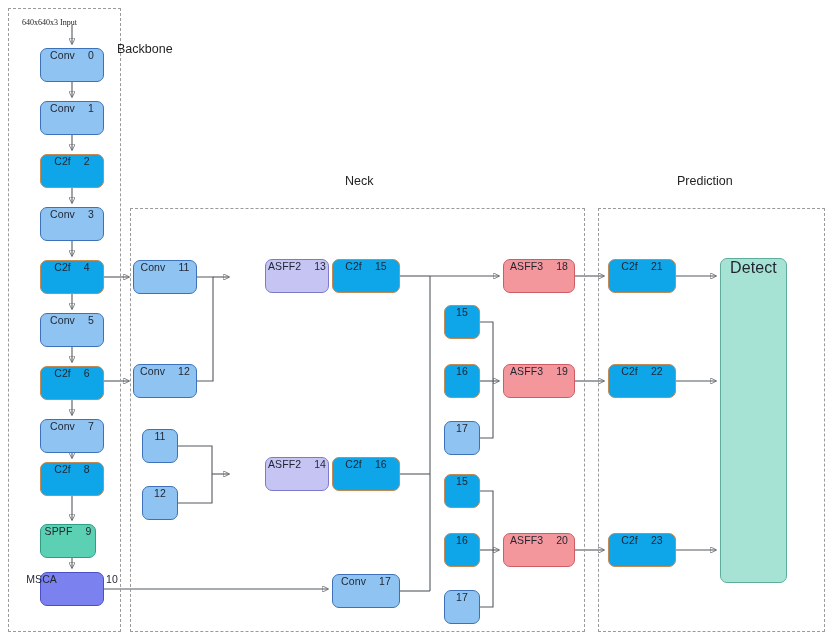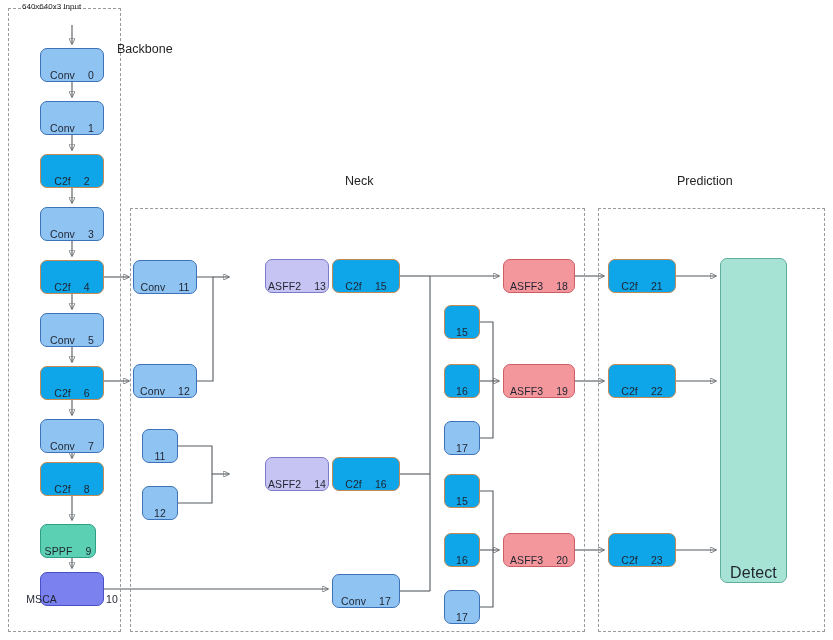--- a/index.html
+++ b/index.html
@@ -1,20 +1,20 @@
 <!DOCTYPE html>
 <html><head>
 <meta charset="utf-8">
 <style>
   html,body{margin:0;padding:0;background:#ffffff;}
   body{width:833px;height:640px;position:relative;overflow:hidden;
        font-family:"Liberation Sans","DejaVu Sans",sans-serif;color:#1f2430;}
   #diagram{position:absolute;inset:0;width:833px;height:640px;}
   .group-box{position:absolute;border:1.3px dashed #9a9a9a;border-radius:1px;box-sizing:border-box;}
-  .node{position:absolute;box-sizing:border-box;display:flex;align-items:flex-end;
+  .node{position:absolute;box-sizing:border-box;display:flex;align-items:flex-start;
         justify-content:center;border-radius:7px;font-size:10.5px;letter-spacing:.1px;
         border:1px solid #4a6fa5;}
   .node .lbl{display:inline-block;}
   .node .idx{display:inline-block;margin-left:13px;}
   .c-blue{background:#8fc3f1;border-color:#3d72b8;}
   .c-orange{background:#0ea5e9;border-color:#c58a52;}
   .c-teal{background:#5cd0b3;border-color:#2f9e85;}
   .c-indigo{background:#7b81ee;border-color:#4a4fc4;}
   .c-lav{background:#c5c4f2;border-color:#7d7bc9;margin-left:32px;}
   .c-red{background:#f4979c;border-color:#cd5c65;}
@@ -80,21 +80,21 @@
 
     <line x1="676" y1="276" x2="716" y2="276" marker-end="url(#ah)"></line>
     <line x1="676" y1="381" x2="716" y2="381" marker-end="url(#ah)"></line>
     <line x1="676" y1="550" x2="716" y2="550" marker-end="url(#ah)"></line>
   </svg>
 
   <div class="group-box" style="left:8px;top:8px;width:113px;height:624px;"></div>
   <div class="group-box" style="left:130px;top:208px;width:455px;height:424px;"></div>
   <div class="group-box" style="left:598px;top:208px;width:227px;height:424px;"></div>
 
-  <div class="inputlabel" style="left:22px;top:2px;">640x640x3 Input</div>
+  <div class="inputlabel" style="left:22px;top:18px;font-family:Liberation Serif, serif;">640x640x3 Input</div>
 
   <div class="caption" style="left:117px;top:42px;">Backbone</div>
   <div class="caption" style="left:345px;top:174px;">Neck</div>
   <div class="caption" style="left:677px;top:174px;">Prediction</div>
 
   <div id="nodes-layer">
       <div class="node c-blue" style="left: 40px; top: 48px; width: 64px; height: 34px;">
         <span class="lbl">Conv</span>
         <span class="idx">0</span>
       </div>

